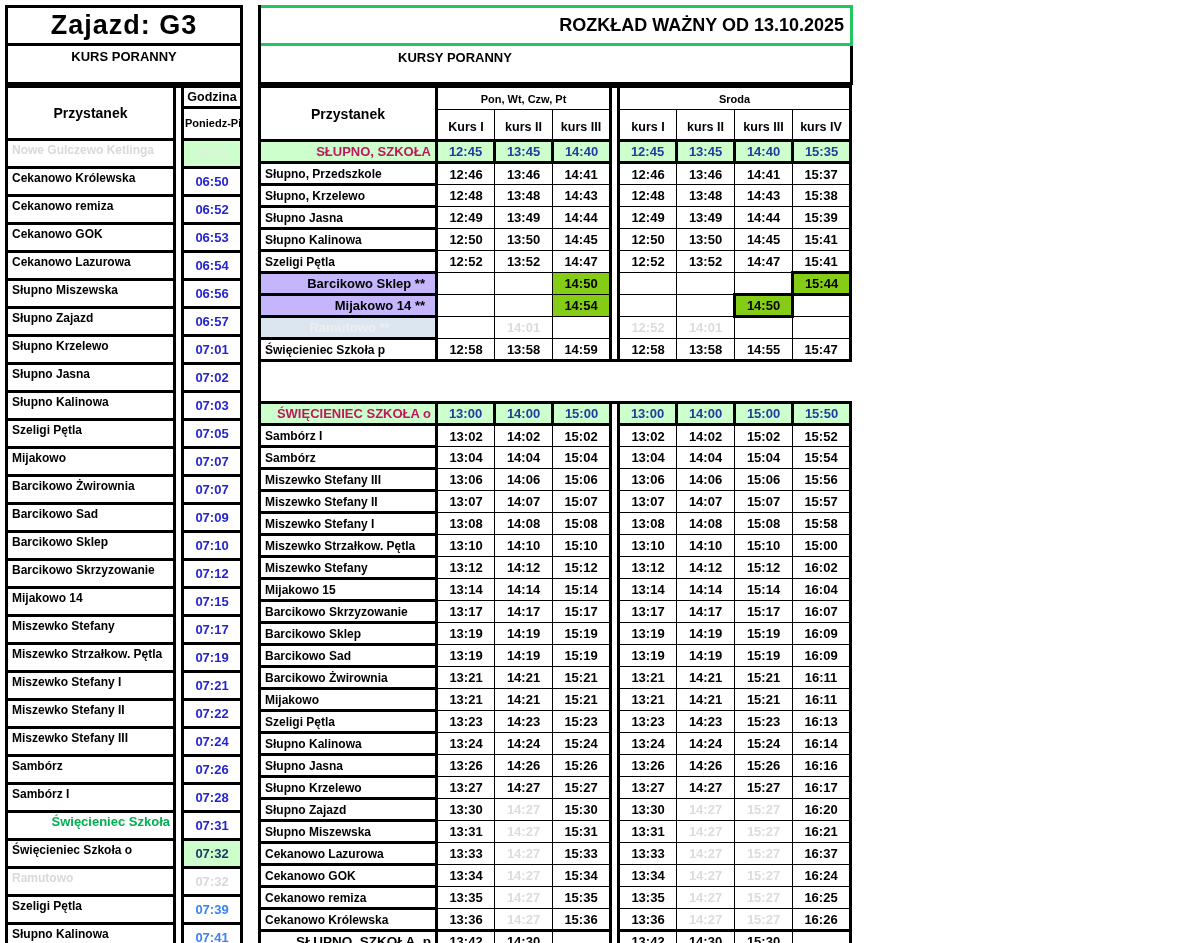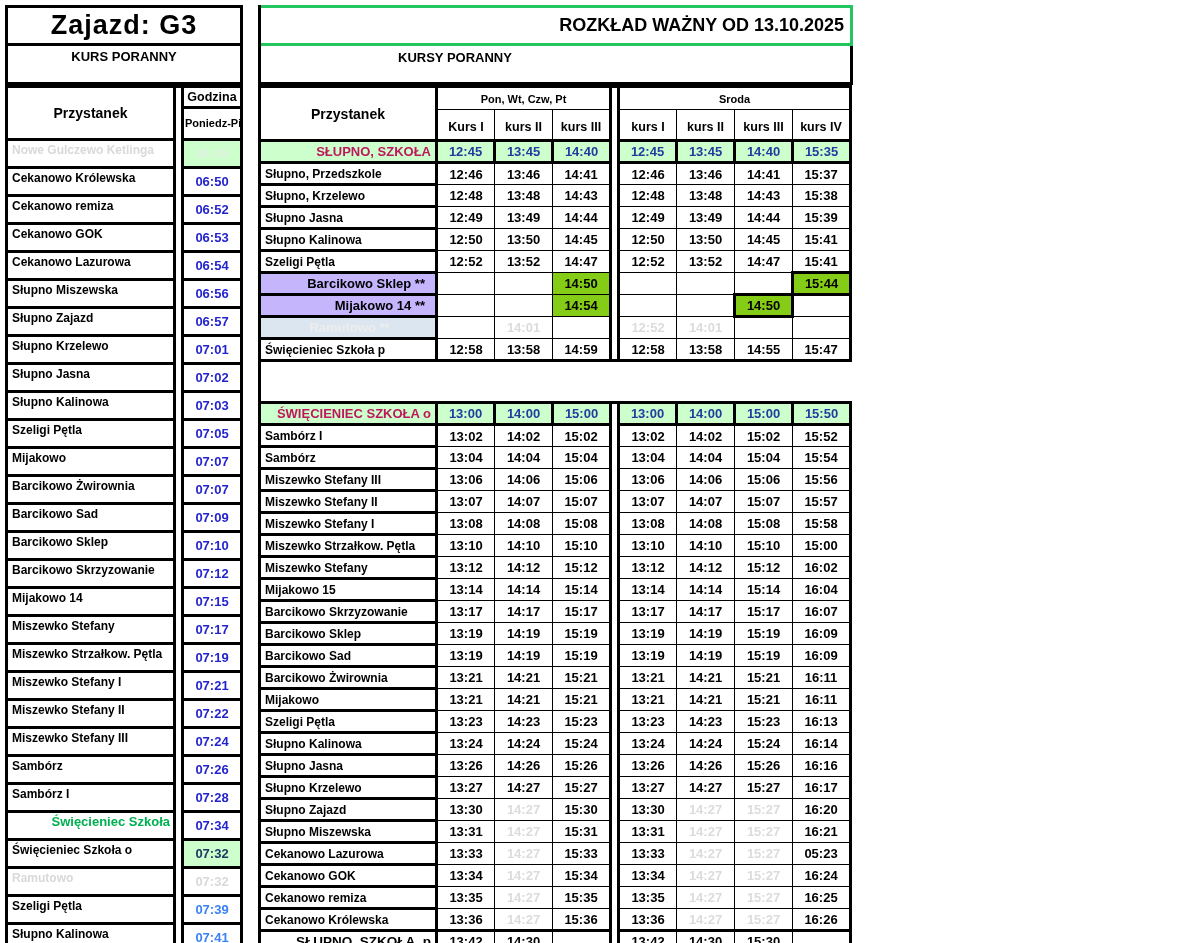--- a/index.html
+++ b/index.html
@@ -207,21 +207,21 @@
             <td class="m-time">07:26</td>
           </tr>
           <tr class="m-row type-blue">
             <td class="m-name">Sambórz I</td>
             <td class="gap"></td>
             <td class="m-time">07:28</td>
           </tr>
           <tr class="m-row type-green-label">
             <td class="m-name">Święcieniec Szkoła</td>
             <td class="gap"></td>
-            <td class="m-time">07:34</td>
+            <td class="m-time">07:31</td>
           </tr>
           <tr class="m-row type-time-green">
             <td class="m-name">Święcieniec Szkoła o</td>
             <td class="gap"></td>
             <td class="m-time">07:32</td>
           </tr>
           <tr class="m-row type-faded">
             <td class="m-name">Ramutowo</td>
             <td class="gap"></td>
             <td class="m-time">07:32</td>
@@ -656,21 +656,21 @@
           </tr>
           <tr class="r-row normal">
             <td class="r-name">Cekanowo Lazurowa</td>
             <td class="r-time">13:33</td>
             <td class="r-time fadedc">14:27</td>
             <td class="r-time">15:33</td>
             <td class="gap"></td>
             <td class="r-time">13:33</td>
             <td class="r-time fadedc">14:27</td>
             <td class="r-time fadedc">15:27</td>
-            <td class="r-time">05:23</td>
+            <td class="r-time">16:37</td>
           </tr>
           <tr class="r-row normal">
             <td class="r-name">Cekanowo GOK</td>
             <td class="r-time">13:34</td>
             <td class="r-time fadedc">14:27</td>
             <td class="r-time">15:34</td>
             <td class="gap"></td>
             <td class="r-time">13:34</td>
             <td class="r-time fadedc">14:27</td>
             <td class="r-time fadedc">15:27</td>

